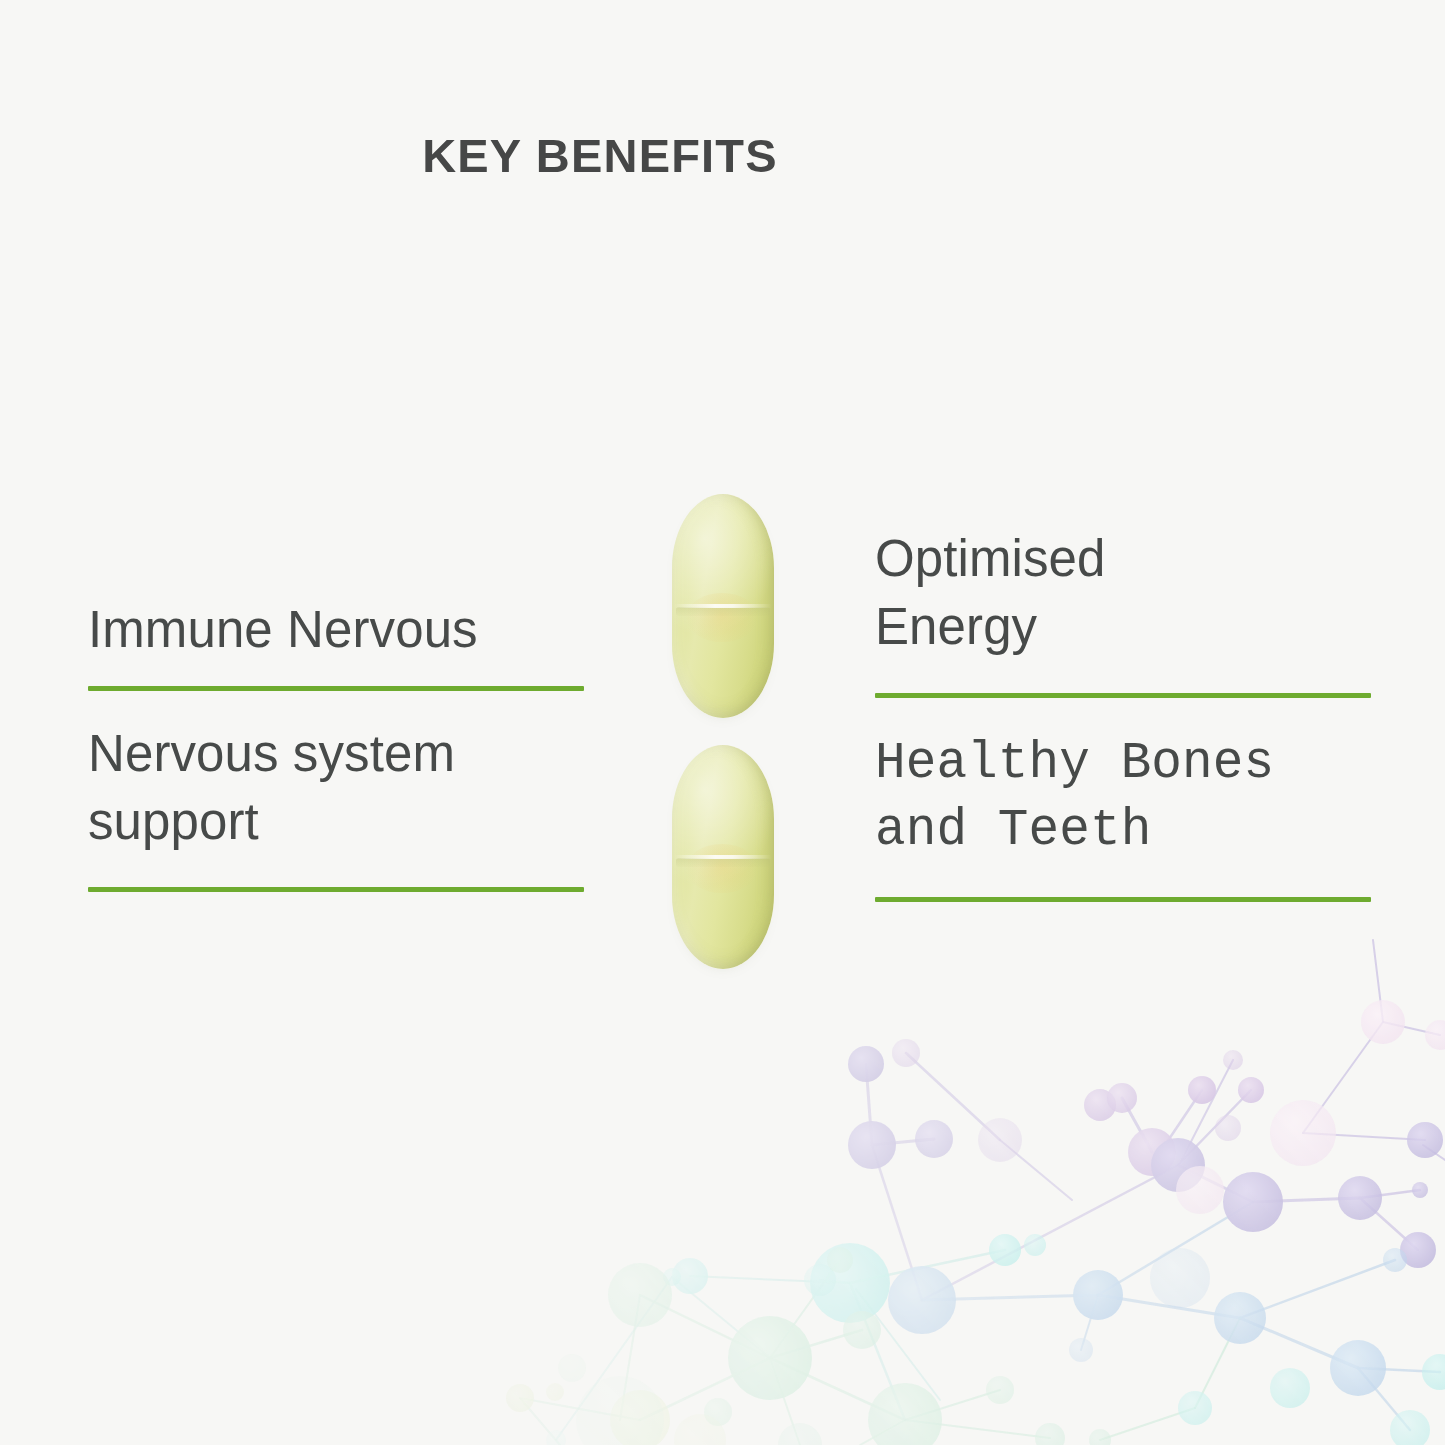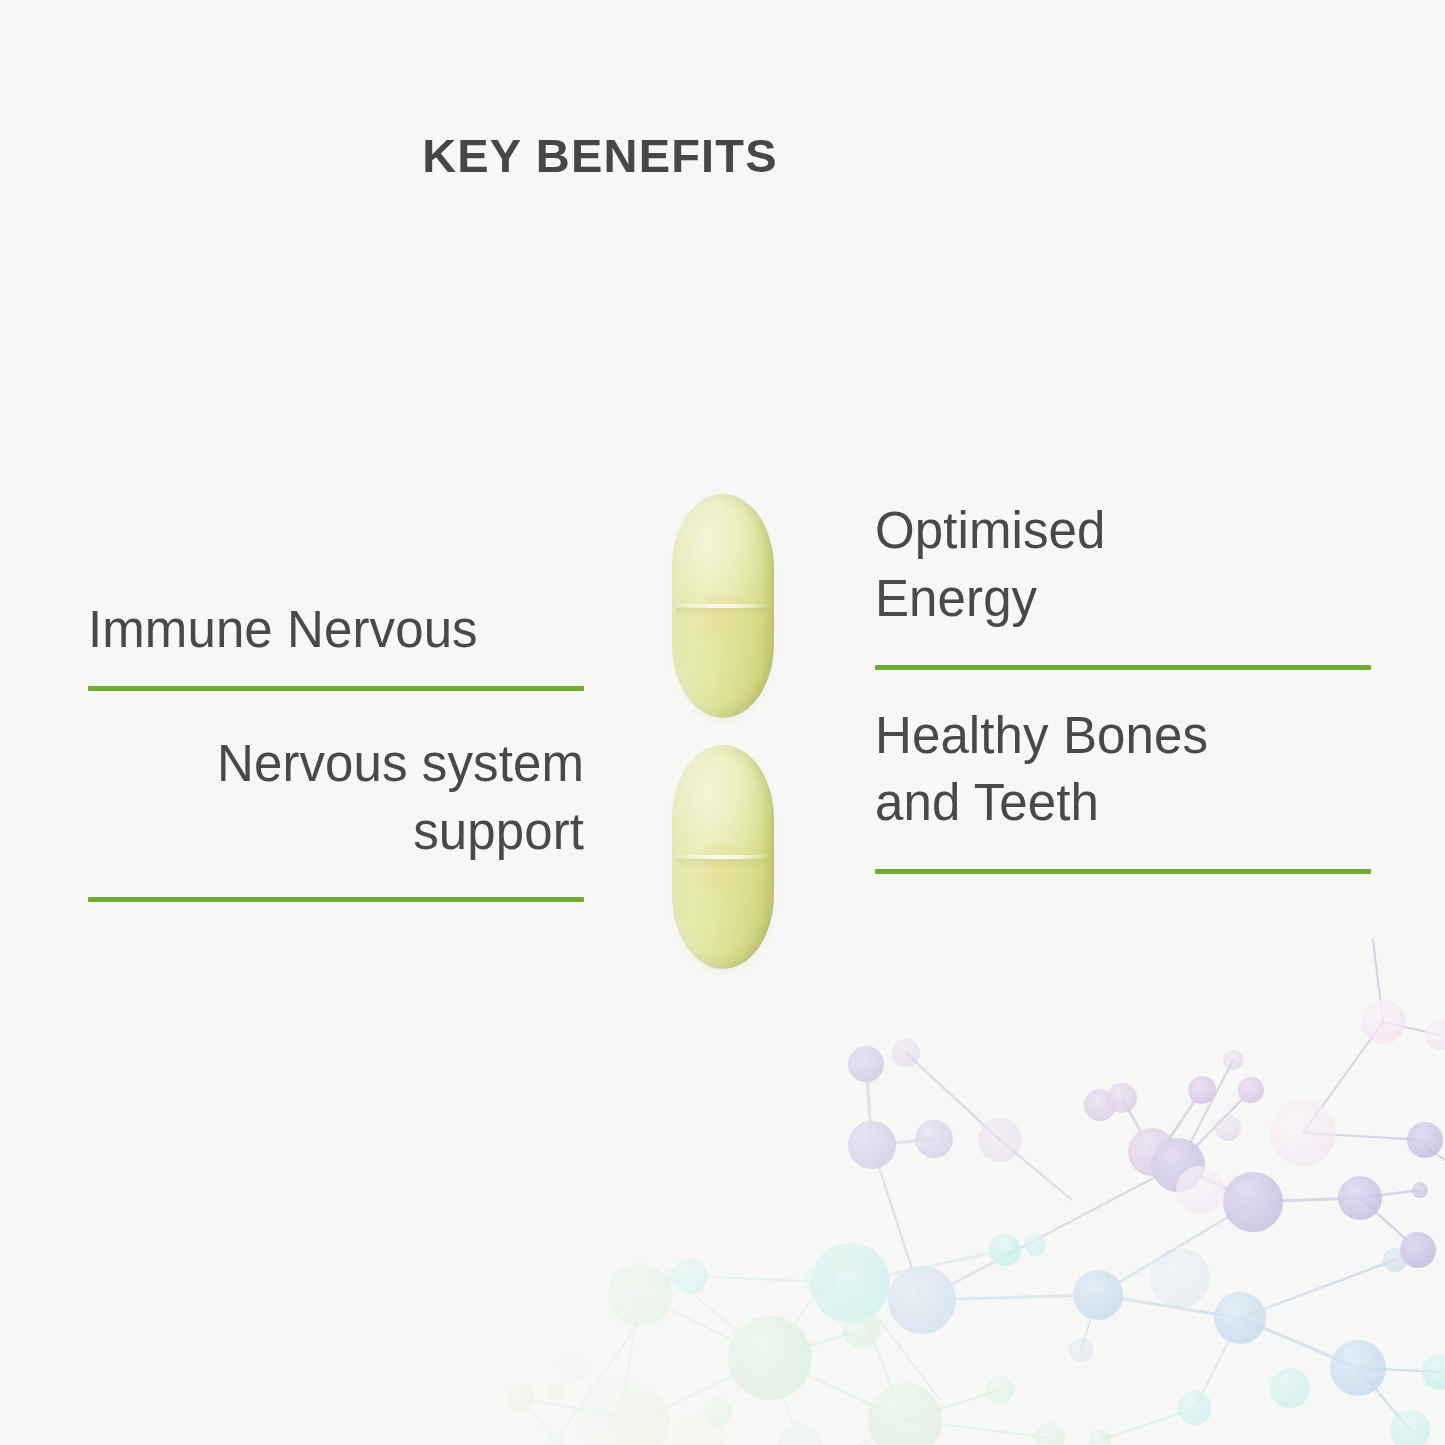--- a/index.html
+++ b/index.html
@@ -54,21 +54,21 @@
     position: absolute;
     z-index: 3;
   }
   #benefit-col-left {
     left: 88px;
     top: 470px;
     width: 496px;
   }
   #benefit-col-right {
     left: 875px;
-    top: 442px;
+    top: 470px;
     width: 496px;
   }
 
   .benefit-item {
     position: relative;
     box-sizing: border-box;
   }
   .benefit-label {
     font-size: 51px;
     font-weight: 300;
@@ -80,27 +80,27 @@
   .benefit-rule {
     height: 5px;
     width: 100%;
     background: #6eab2f;
     border-radius: 1px;
   }
 
   
   #benefit-col-left .benefit-item.item-0 { padding-top: 126px; }
   #benefit-col-left .benefit-item.item-0 .benefit-rule { margin-top: 22px; }
-  #benefit-col-left .benefit-item.item-1 { padding-top: 39px; text-align: right; }
+  #benefit-col-left .benefit-item.item-1 { padding-top: 29px; }
   #benefit-col-left .benefit-item.item-1 .benefit-rule { margin-top: 32px; }
 
   
   #benefit-col-right .benefit-item.item-0 { padding-top: 55px; }
   #benefit-col-right .benefit-item.item-0 .benefit-rule { margin-top: 32px; }
-  #benefit-col-right .benefit-item.item-1 { padding-top: 32px; }
+  #benefit-col-right .benefit-item.item-1 { padding-top: 32px; font-family: Liberation Mono, monospace; }
   #benefit-col-right .benefit-item.item-1 .benefit-rule { margin-top: 32px; }
 
   
   #tablet-group {
     position: absolute;
     left: 668px;
     top: 494px;
     width: 110px;
     z-index: 4;
   }

